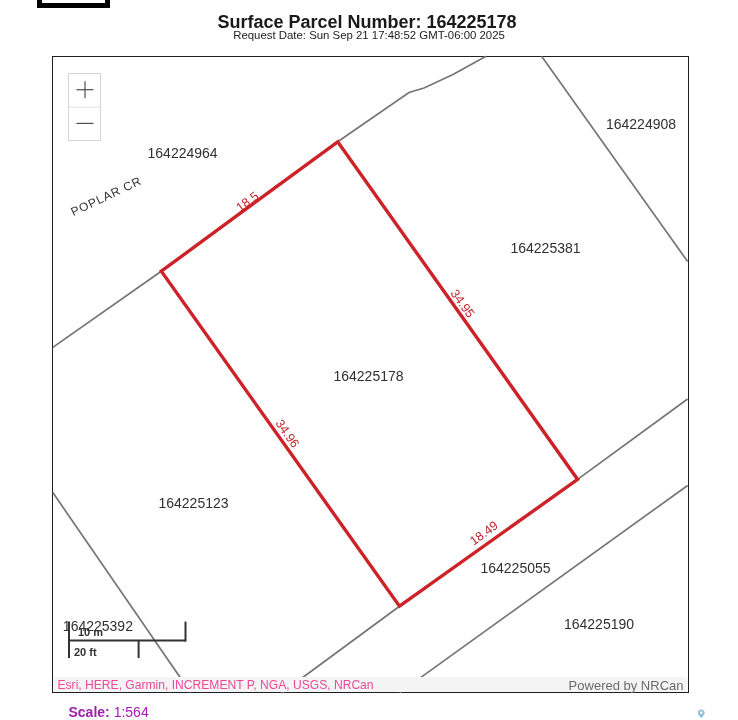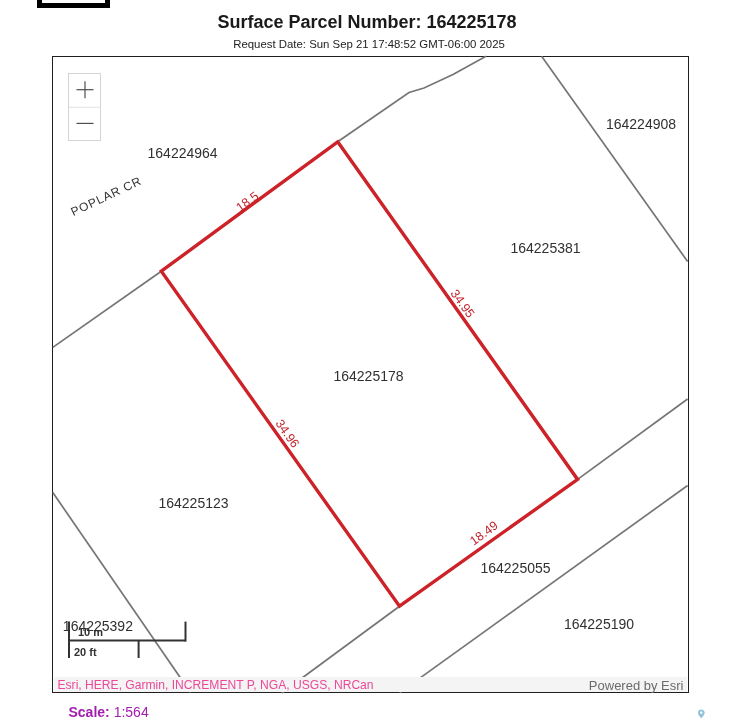--- a/index.html
+++ b/index.html
@@ -6,21 +6,21 @@
   body{font-family:"Liberation Sans", sans-serif;position:relative;}
   .abs{position:absolute;}
 </style>
 </head>
 <body>
 
 <div class="abs" style="left:36.5px;top:-20px;width:63.5px;height:18.4px;border:5px solid #000;border-bottom-width:5.8px;"></div>
 
 <div class="abs" style="left:-2px;top:12.4px;width:738px;text-align:center;font-size:18px;font-weight:bold;color:#1a1a1a;">Surface Parcel Number: 164225178</div>
 
-<div class="abs" style="left:0;top:38px;width:738px;text-align:center;font-size:11.4px;color:#222;">Request Date: Sun Sep 21 17:48:52 GMT-06:00 2025</div>
+<div class="abs" style="left:0;top:29px;width:738px;text-align:center;font-size:11.4px;color:#222;">Request Date: Sun Sep 21 17:48:52 GMT-06:00 2025</div>
 
 <div class="abs" style="left:52px;top:55.8px;width:634.8px;height:635.7px;border:1.5px solid #1f1f1f;background:#fff;"></div>
 
 <svg class="abs" style="left:0;top:0;" width="738" height="720" viewBox="0 0 738 720">
 
   <path d="M 337.7 141.8 L 409 92.5 L 424 88 L 453 74.5 L 486 56.3" fill="none" stroke="#757575" stroke-width="1.7"></path>
 
   <path d="M 541.6 56.3 L 687.6 261.5" fill="none" stroke="#757575" stroke-width="1.7"></path>
 
   <path d="M 161.3 271.2 L 52.8 347.4" fill="none" stroke="#757575" stroke-width="1.7"></path>
@@ -70,21 +70,21 @@
   <line x1="8.5" y1="16.7" x2="25.5" y2="16.7" stroke="#4f4f4f" stroke-width="1.2"></line>
   <line x1="17" y1="8.2" x2="17" y2="25.2" stroke="#4f4f4f" stroke-width="1.2"></line>
 
   <line x1="8.5" y1="50.4" x2="25.5" y2="50.4" stroke="#4f4f4f" stroke-width="1.2"></line>
 </svg>
 
 <div class="abs" style="left:53.5px;top:676.5px;width:633.5px;height:15.5px;background:#f4f4f4;"></div>
 
 <div class="abs" style="left:57.5px;top:678.3px;font-size:12.1px;color:#ec4899;">Esri, HERE, Garmin, INCREMENT P, NGA, USGS, NRCan</div>
 
-<div class="abs" style="left:0;top:678.2px;width:683.5px;text-align:right;font-size:13px;color:#6b6b6b;">Powered by Esri</div>
+<div class="abs" style="left:0;top:678.2px;width:683.5px;text-align:right;font-size:13px;color:#6b6b6b;">Powered by NRCan</div>
 
 <svg class="abs" style="left:60px;top:615px;" width="140" height="50" viewBox="0 0 140 50">
   <line x1="9" y1="6.6" x2="9" y2="43" stroke="#323232" stroke-width="2"></line>
   <line x1="8" y1="25.6" x2="125.5" y2="25.6" stroke="#323232" stroke-width="2"></line>
   <line x1="125.5" y1="6.6" x2="125.5" y2="26.6" stroke="#323232" stroke-width="2"></line>
   <line x1="78.6" y1="25.6" x2="78.6" y2="43" stroke="#323232" stroke-width="2"></line>
   <text x="18" y="21" font-size="11" font-weight="bold" fill="#323232">10 m</text>
   <text x="14" y="41" font-size="11" font-weight="bold" fill="#323232">20 ft</text>
 </svg>
 

